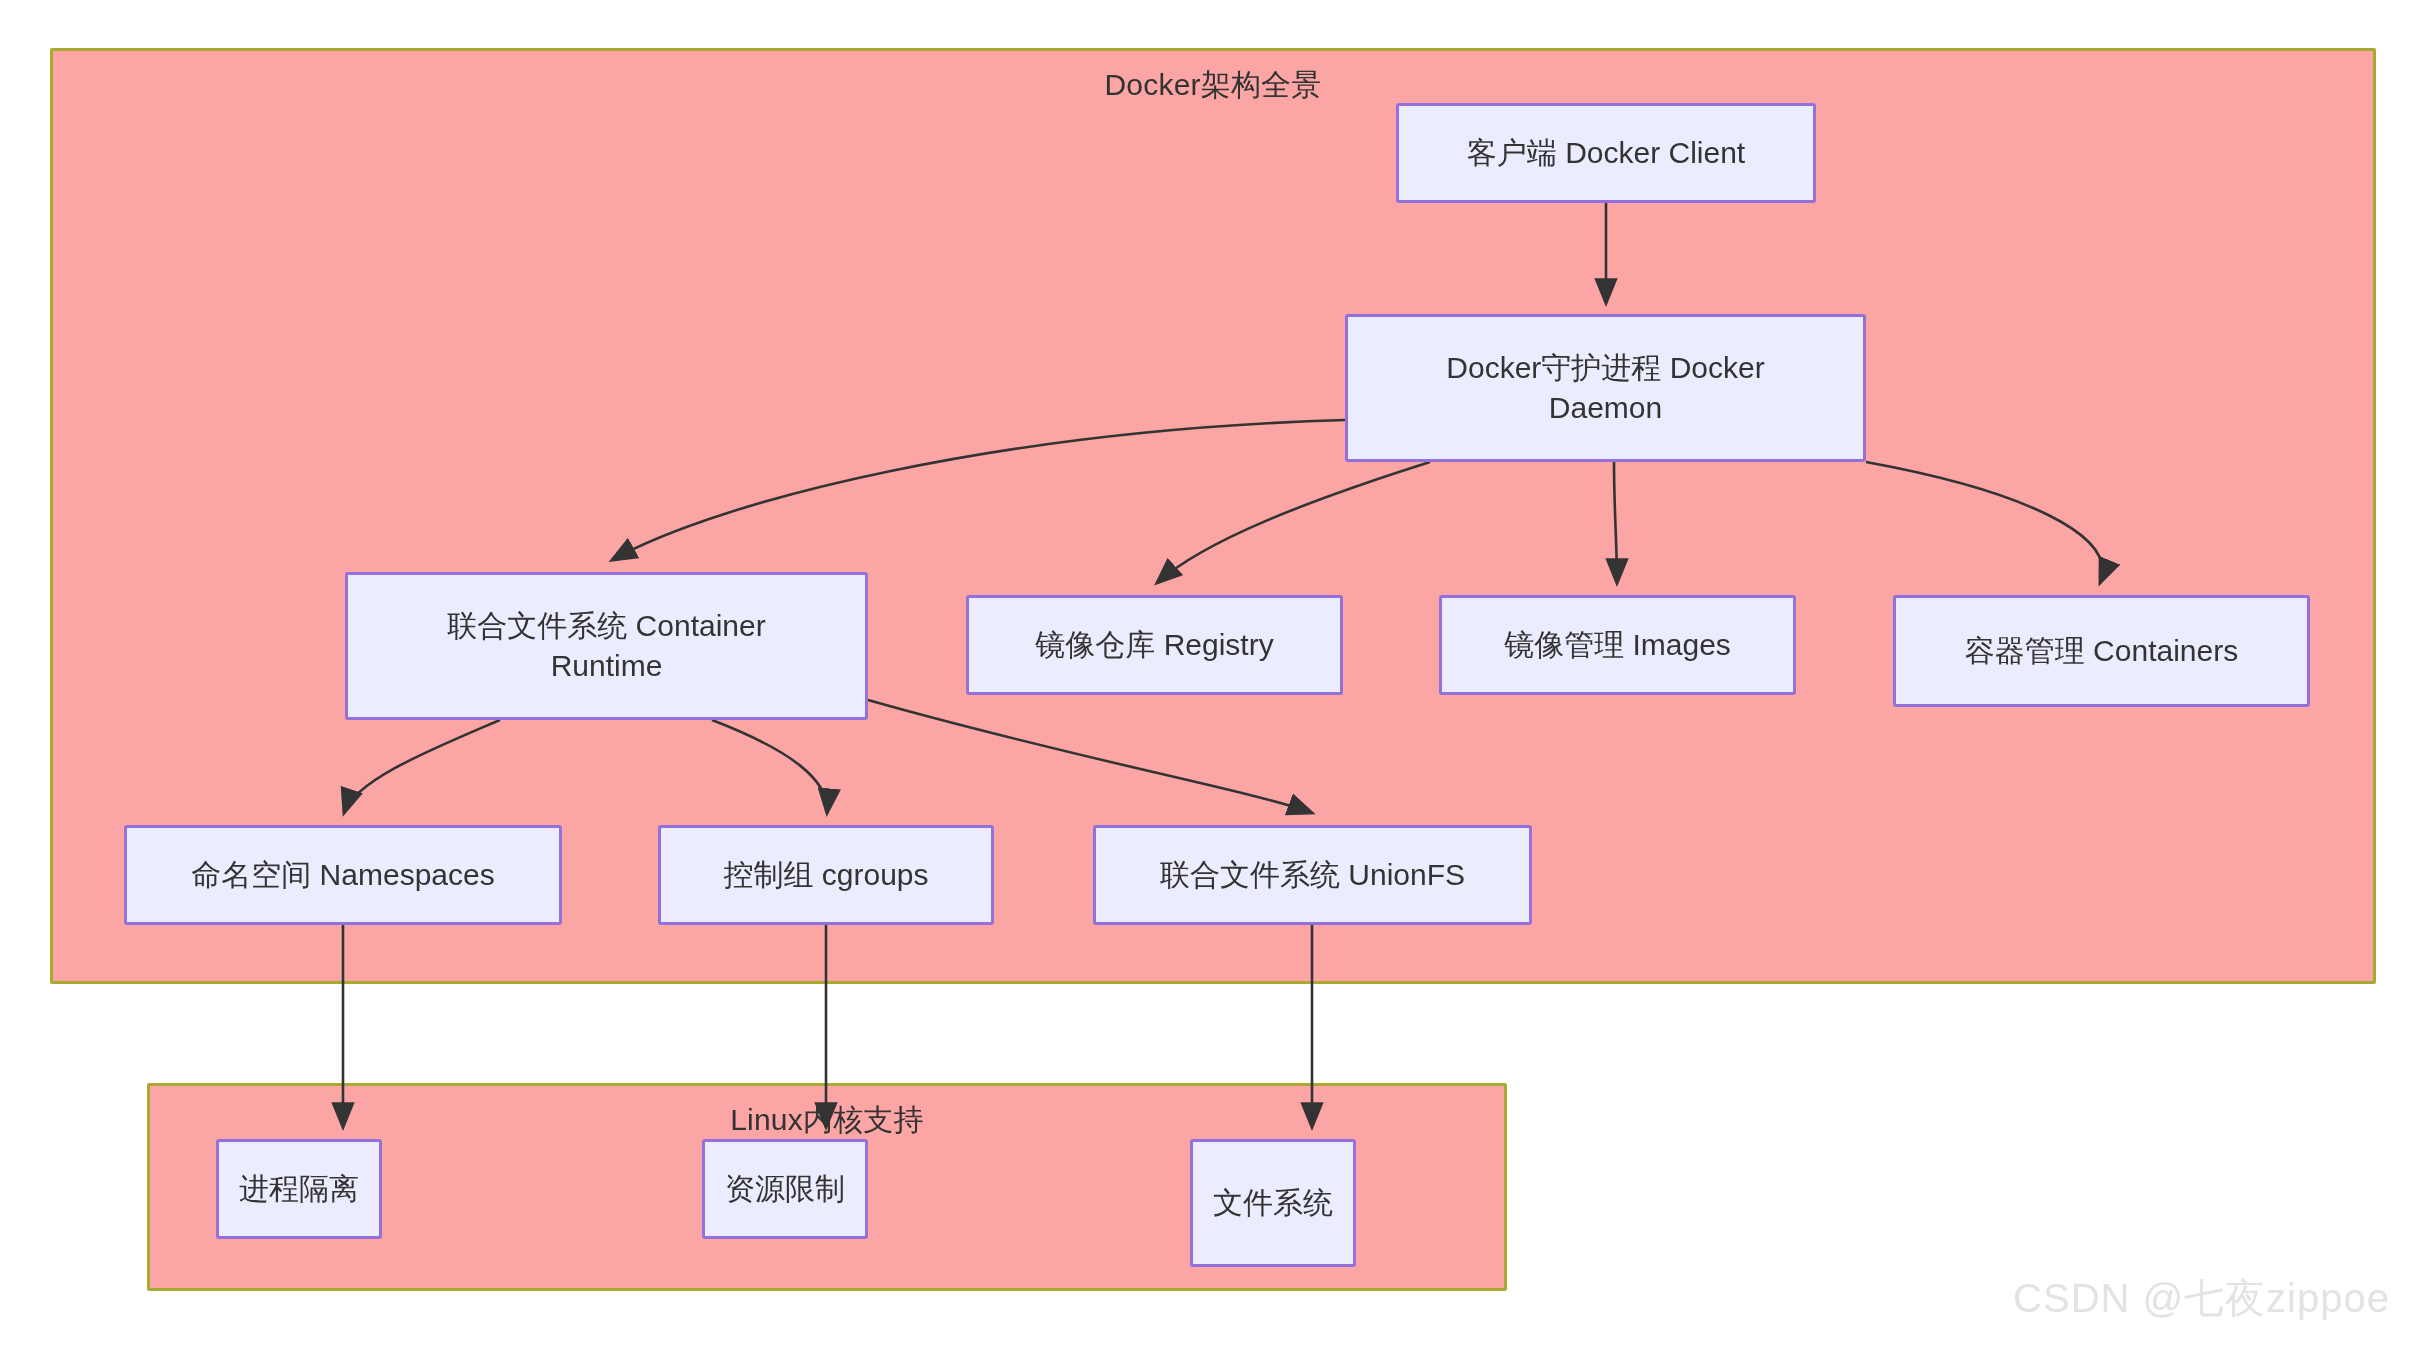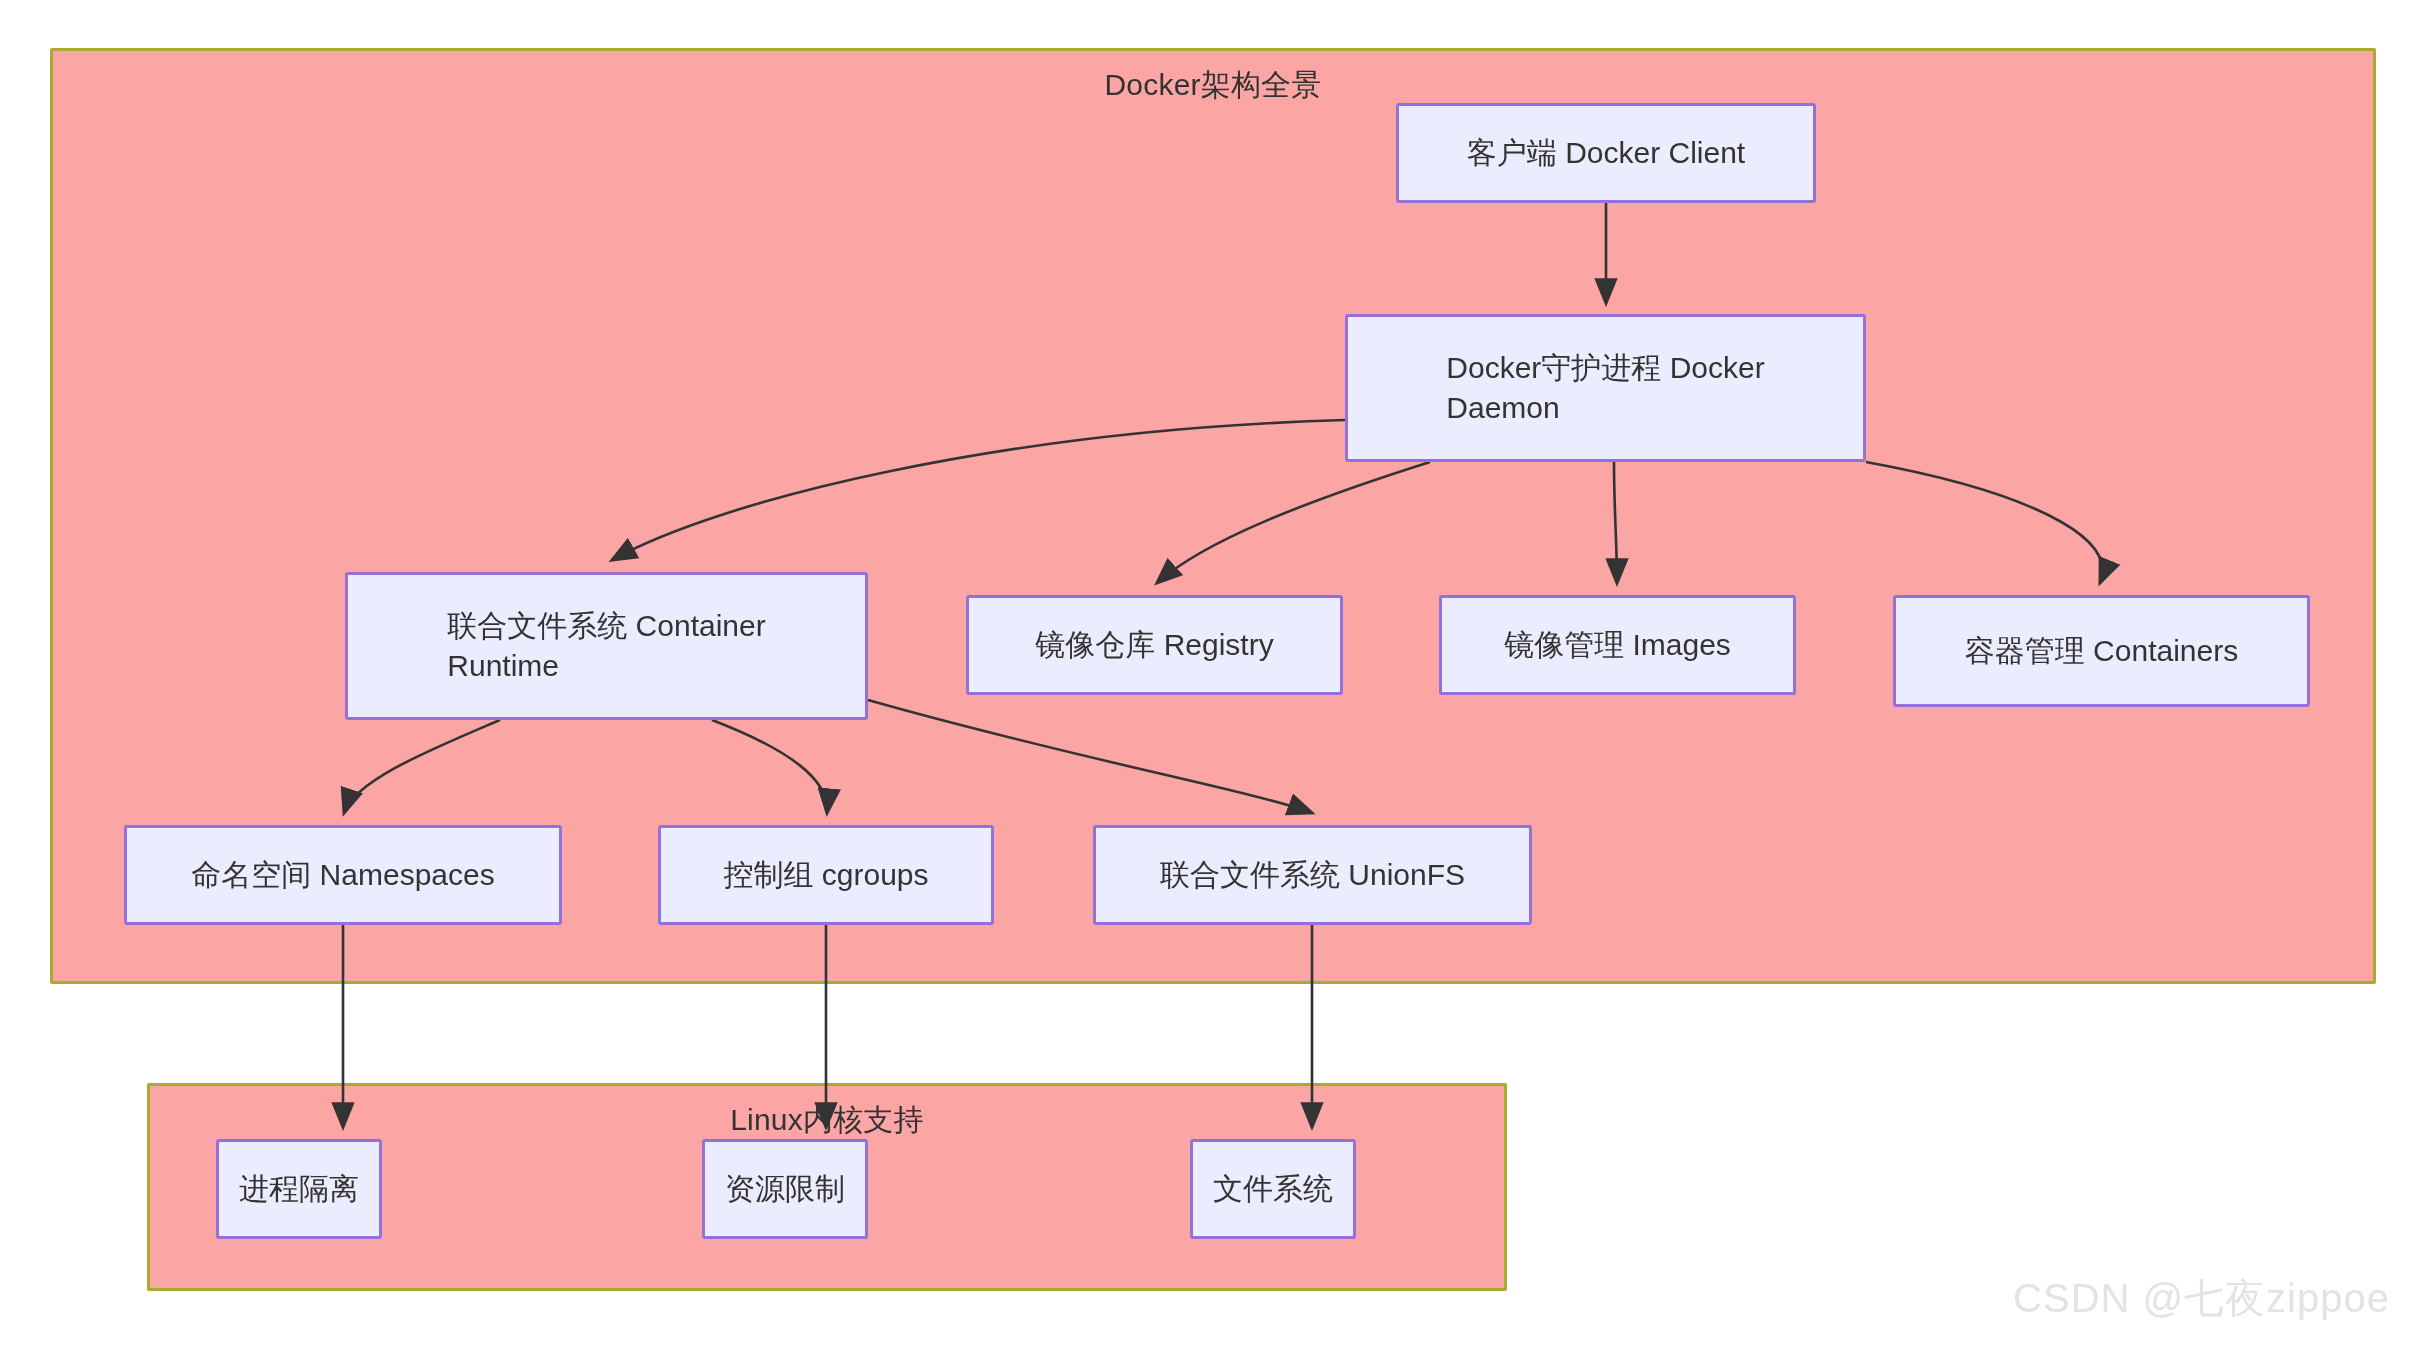--- a/index.html
+++ b/index.html
@@ -44,21 +44,21 @@
   }
   .node {
     position: absolute;
     box-sizing: border-box;
     background: #ececff;
     border: 3px solid #9370db;
     border-radius: 3px;
     display: flex;
     align-items: center;
     justify-content: center;
-    text-align: left;
+    text-align: center;
     color: #333333;
     font-size: 30px;
     line-height: 1.32;
     padding: 4px 10px;
   }
   .node-label {
     display: block;
     white-space: pre-line;
   }
   #watermark {
@@ -133,19 +133,19 @@
   </div>
   <div class="node" id="n-unionfs" style="left: 1093px; top: 825px; width: 439px; height: 100px;">
     <span class="node-label">联合文件系统 UnionFS</span>
   </div>
   <div class="node" id="n-isolation" style="left: 216px; top: 1139px; width: 166px; height: 100px;">
     <span class="node-label">进程隔离</span>
   </div>
   <div class="node" id="n-reslimit" style="left: 702px; top: 1139px; width: 166px; height: 100px;">
     <span class="node-label">资源限制</span>
   </div>
-  <div class="node" id="n-filesystem" style="left: 1190px; top: 1139px; width: 166px; height: 100px;">
+  <div class="node" id="n-filesystem" style="left: 1190px; top: 1139px; width: 166px; height: 128px;">
     <span class="node-label">文件系统</span>
   </div>
 
   <div id="watermark">CSDN @七夜zippoe</div>
 
 </div>
 
 </body></html>

